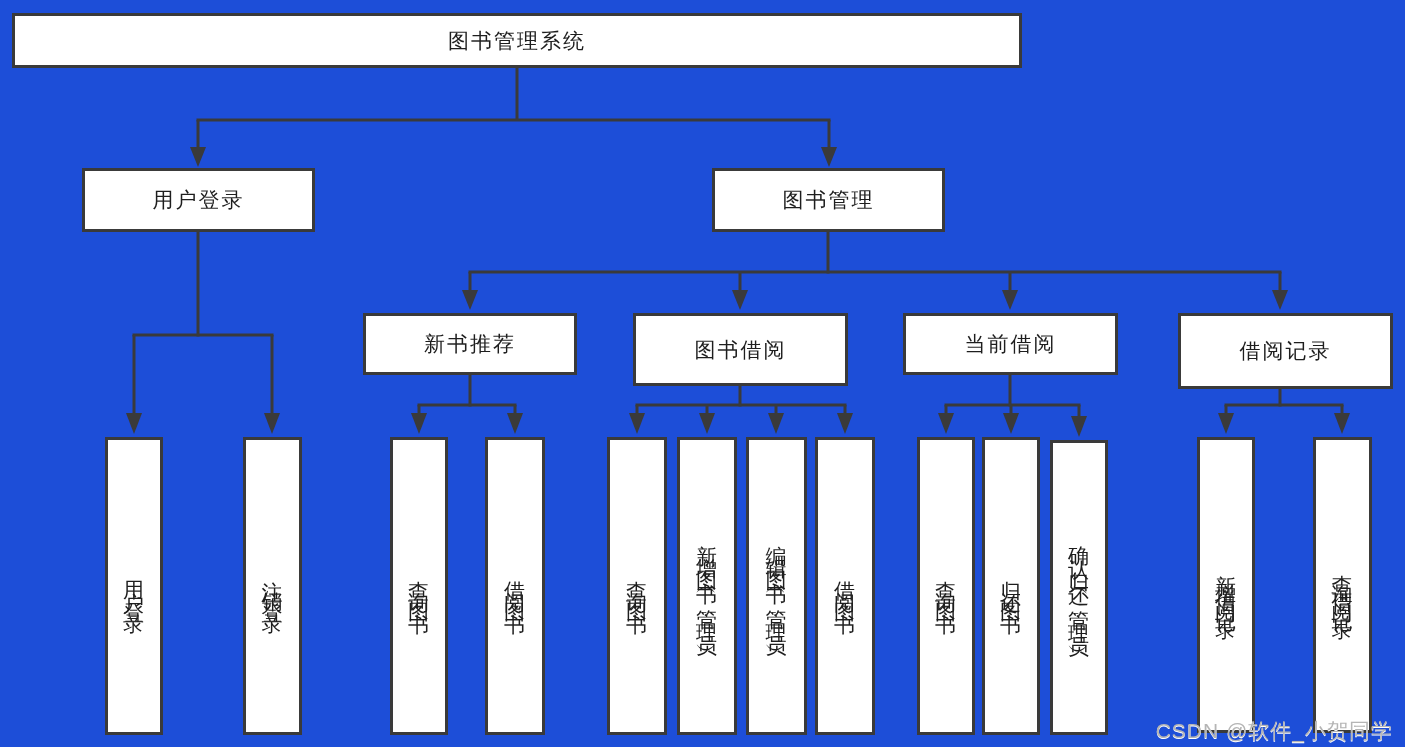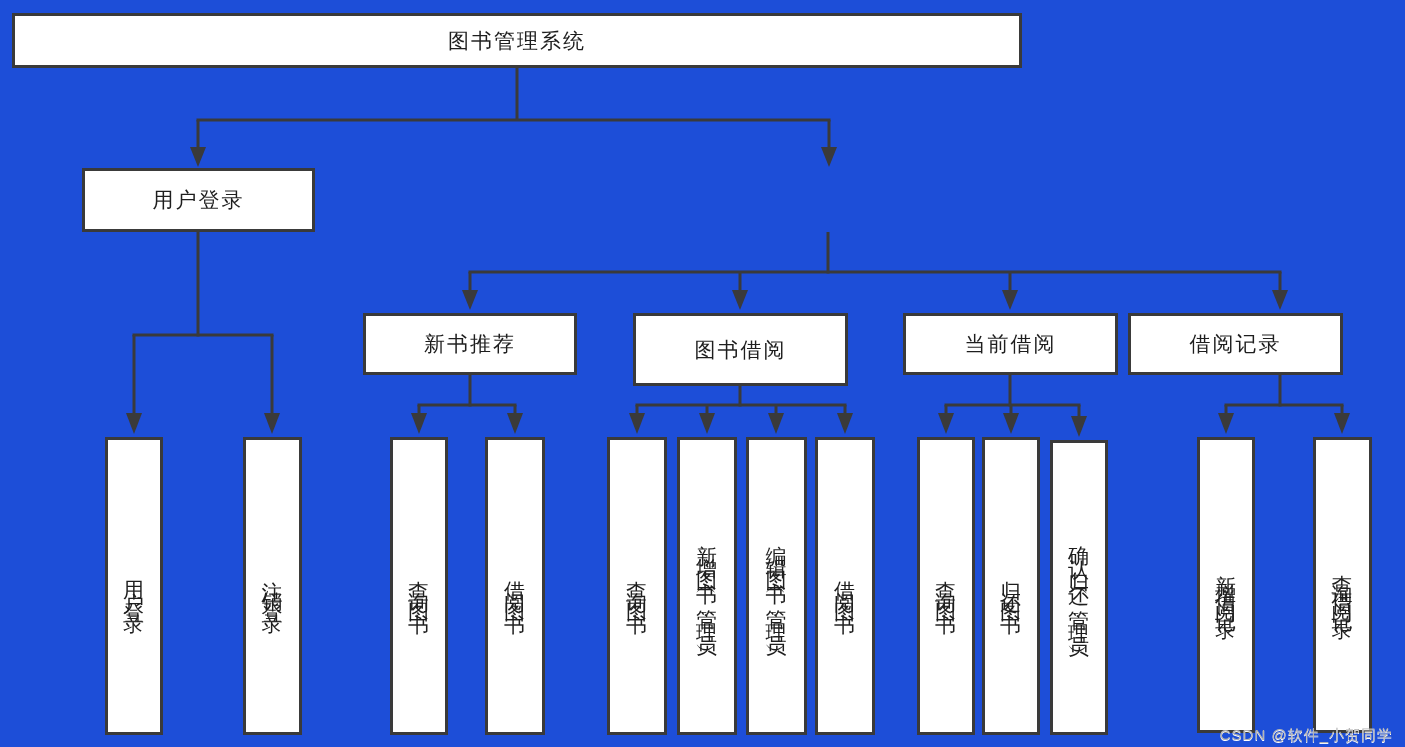--- a/index.html
+++ b/index.html
@@ -32,21 +32,21 @@
   .vbox span.sp6{letter-spacing:9px;}
   .vbox span.sp8{letter-spacing:13px;}
   #connectors{
     position:absolute;left:0;top:0;width:1405px;height:747px;z-index:1;
   }
   #connectors line{stroke:#3a3a3a;stroke-width:3;}
   #connectors polygon{fill:#3a3a3a;}
   .watermark{
     position:absolute;
     right:12px;bottom:2px;
-    font-size:15px;
+    font-size:21px;
     color:#b5b5b5;
     letter-spacing:1px;
     z-index:3;
     text-shadow:0 1px 0 #ffffff;
   }
 </style>
 </head>
 <body>
 
 <div id="canvas">
@@ -114,38 +114,41 @@
     <polygon points="1334,413 1350,413 1342,434"></polygon>
   </svg>
 
   <div class="box" style="left:12px;top:13px;width:1010px;height:55px;">
     <span>图书管理系统</span>
   </div>
 
   <div class="box" style="left:82px;top:168px;width:233px;height:64px;">
     <span>用户登录</span>
   </div>
+  <div class="box" style="left:712px;top:168px;width:233px;height:64px;">
+    <span>图书管理</span>
+  </div>
 
   <div class="box vbox" style="left:105px;top:437px;width:58px;height:298px;">
     <span>用户登录</span>
   </div>
   <div class="box vbox" style="left:243px;top:437px;width:59px;height:298px;">
     <span>注销登录</span>
   </div>
 
   <div class="box" style="left:363px;top:313px;width:214px;height:62px;">
     <span>新书推荐</span>
   </div>
   <div class="box" style="left:633px;top:313px;width:215px;height:73px;">
     <span>图书借阅</span>
   </div>
   <div class="box" style="left:903px;top:313px;width:215px;height:62px;text-align:right;">
     <span>当前借阅</span>
   </div>
-  <div class="box" style="left:1128px;top:313px;width:215px;height:62px;">
+  <div class="box" style="left:1178px;top:313px;width:215px;height:76px;">
     <span>借阅记录</span>
   </div>
 
   <div class="box vbox" style="left:390px;top:437px;width:58px;height:298px;">
     <span>查询图书</span>
   </div>
   <div class="box vbox" style="left:485px;top:437px;width:60px;height:298px;">
     <span>借阅图书</span>
   </div>
 

